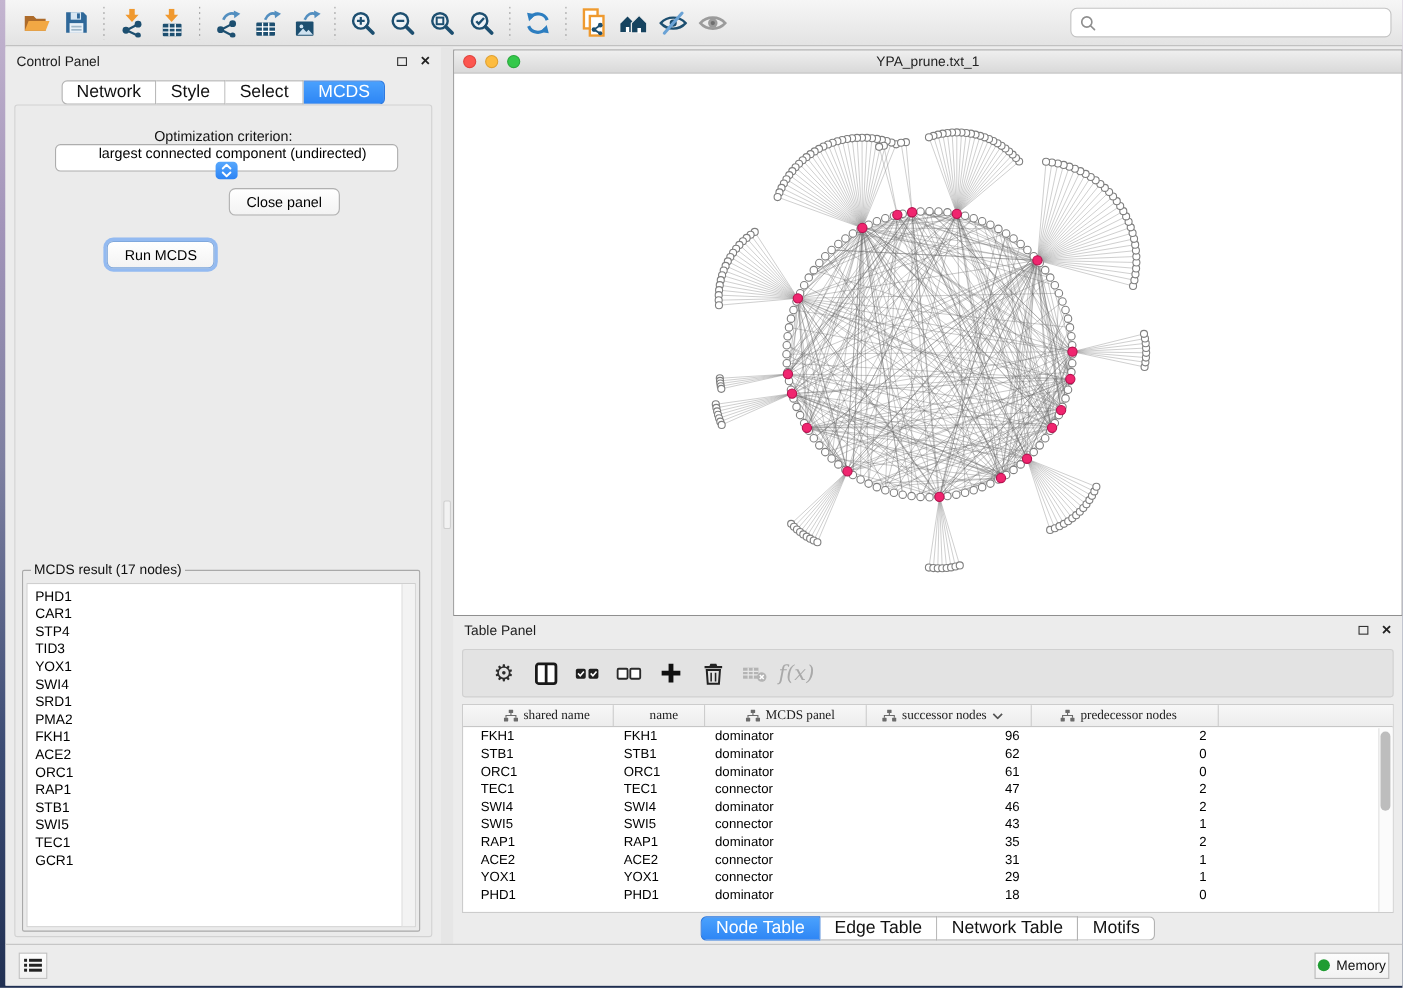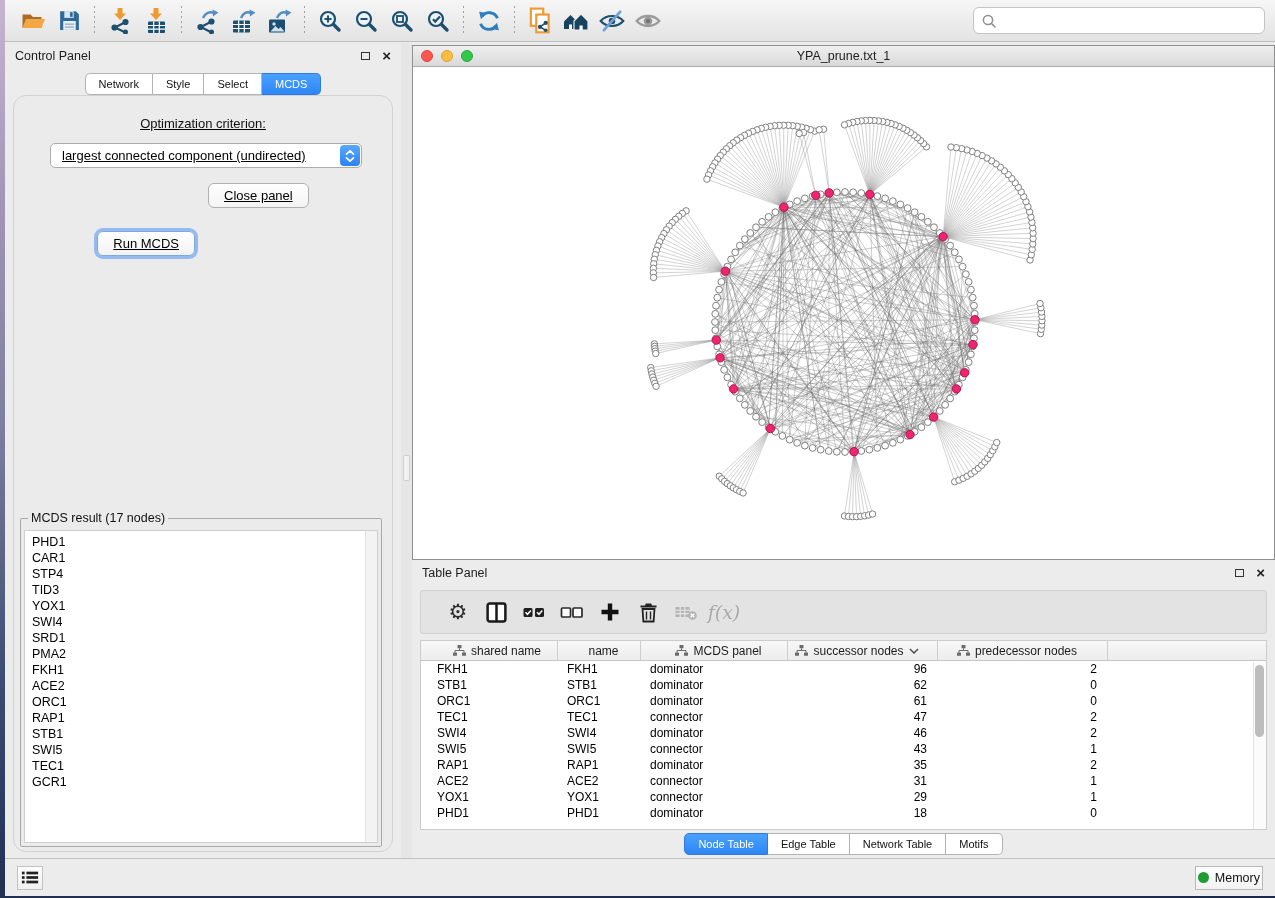--- a/index.html
+++ b/index.html
@@ -23,30 +23,30 @@
 
   
   .control-panel { position:absolute; left:0; top:43px; width:396px; bottom:38px; background:#ececec; }
   .panel-titlebar { height:26px; display:flex; align-items:center; padding:0 10px; font-size:12.5px; color:#1c1c1c; }
   .panel-titlebar .sp { flex:1; }
   .float-box { width:9px; height:8px; border:1.5px solid #333; display:inline-block; margin-right:12px; cursor:pointer; }
   .close-x { font-size:15px; font-weight:bold; color:#222; line-height:10px; cursor:pointer; }
 
   .seg-tabs { display:flex; justify-content:center; margin-top:4px; }
   .seg { height:22px; padding:0 13px; background:#fff; border:1px solid #b3b3b3; border-left:none;
-    font-size:11px; display:flex; align-items:center; color:#111; cursor:pointer; }
+    font-size:16px; display:flex; align-items:center; color:#111; cursor:pointer; }
   .seg.first { border-left:1px solid #b3b3b3; border-radius:5px 0 0 5px; }
   .seg.last { border-radius:0 5px 5px 0; }
   .seg.active { background:linear-gradient(#4aa1fd,#2e86f5); border-color:#2e7ae0; color:#fff; }
 
   .cp-content { position:absolute; left:8px; right:8px; top:52px; bottom:6px;
-    background:#ebebeb; border:1px solid #d2d2d2; border-radius:13px;text-decoration:underline; }
+    background:#ebebeb; border:1px solid #d2d2d2; border-radius:3px; }
   .crit-label { text-align:center; margin-top:20px; font-size:13px; color:#111; }
-  .dropdown { position:relative; margin:12px 30px 0 36px; height:25px; background:#fff;
-    border:1px solid #adadad; border-radius:5px; display:flex; align-items:center; cursor:pointer; }
+  .dropdown { position:relative; margin:0 30px 0 36px; height:25px; background:#fff;
+    border:1px solid #adadad; border-radius:5px; display:flex; align-items:center; cursor:pointer;flex-direction:column; }
   .dropdown .val { flex:1; font-size:13px; padding-left:11px; color:#000; white-space:nowrap; }
   .dd-stepper { width:20px; height:21px; margin-right:1px; border-radius:4px;
     background:linear-gradient(#57a8fd,#2c83f4); display:flex; align-items:center; justify-content:center; }
   .btn-row { display:flex; justify-content:center; gap:13px; margin-top:15px; }
   .btn { height:25px; padding:0 15px; background:linear-gradient(#ffffff,#f3f3f3); border:1px solid #b0b0b0;
     border-radius:6px; font-size:13px; color:#000; cursor:pointer; }
   .btn.focus { box-shadow:0 0 0 3px rgba(118,170,243,.75); border-color:#7fa8dd;margin-top:48px; }
 
   .mcds-fieldset { position:absolute; left:6px; right:10px; top:415px; bottom:4px;
     border:1px solid #a9a9a9; border-radius:2px; padding:3px; }
@@ -76,21 +76,21 @@
 
   
   .table-panel { position:absolute; left:407px; top:560px; right:0; bottom:38px; background:#ececec; }
   .tp-toolbar { position:absolute; left:8px; right:8px; top:30px; height:44px; background:#e3e3e3;
     border:1px solid #d0d0d0; border-radius:3px; display:flex; align-items:center; padding-left:18px; gap:0; }
   .tp-btn { width:38px; height:36px; display:flex; align-items:center; justify-content:center; }
   .gear-glyph { font-family:"DejaVu Sans",sans-serif; font-size:21px; color:#2d2d2d; line-height:20px; }
   .fx-glyph { font-family:"DejaVu Serif","Liberation Serif",serif; font-style:italic; font-size:19px; color:#a9a9a9; }
 
   .tbl-wrap { position:absolute; left:8px; right:8px; top:80px; bottom:28px; background:#fff; border:1px solid #cccccc; }
-  .tbl-header { display:flex; height:20px; background:linear-gradient(#f7f7f7,#ededed); border-bottom:1px solid #c6c6c6; }
+  .tbl-header { display:flex; height:20px; background:linear-gradient(#f7f7f7,#ededed); border-bottom:1px solid #c6c6c6;font-family:Liberation Serif, serif; }
   .th { display:flex; align-items:center; justify-content:center; gap:5px; font-size:12px; color:#1c1c1c;
     border-right:1px solid #cdcdcd; cursor:pointer; }
   .tbl-body .tr { display:flex; height:16px; }
   .td { font-size:12px; color:#000; line-height:16px; white-space:nowrap; overflow:hidden; }
   .c0{ width:137px; padding-left:16px; } .c1{ width:83px; padding-left:9px; }
   .c2{ width:147px; padding-left:9px; } .c3{ width:150px; text-align:right; padding-right:11px; }
   .c4{ width:170px; text-align:right; padding-right:11px; } .cfill{ flex:1; border-right:none; }
   .tbl-scroll { position:absolute; right:0; top:21px; bottom:0; width:13px; background:#fbfbfb; border-left:1px solid #e2e2e2; }
   .tbl-thumb { position:absolute; right:2px; top:3px; width:9px; height:72px; background:#bdbdbd; border-radius:5px; }
 

